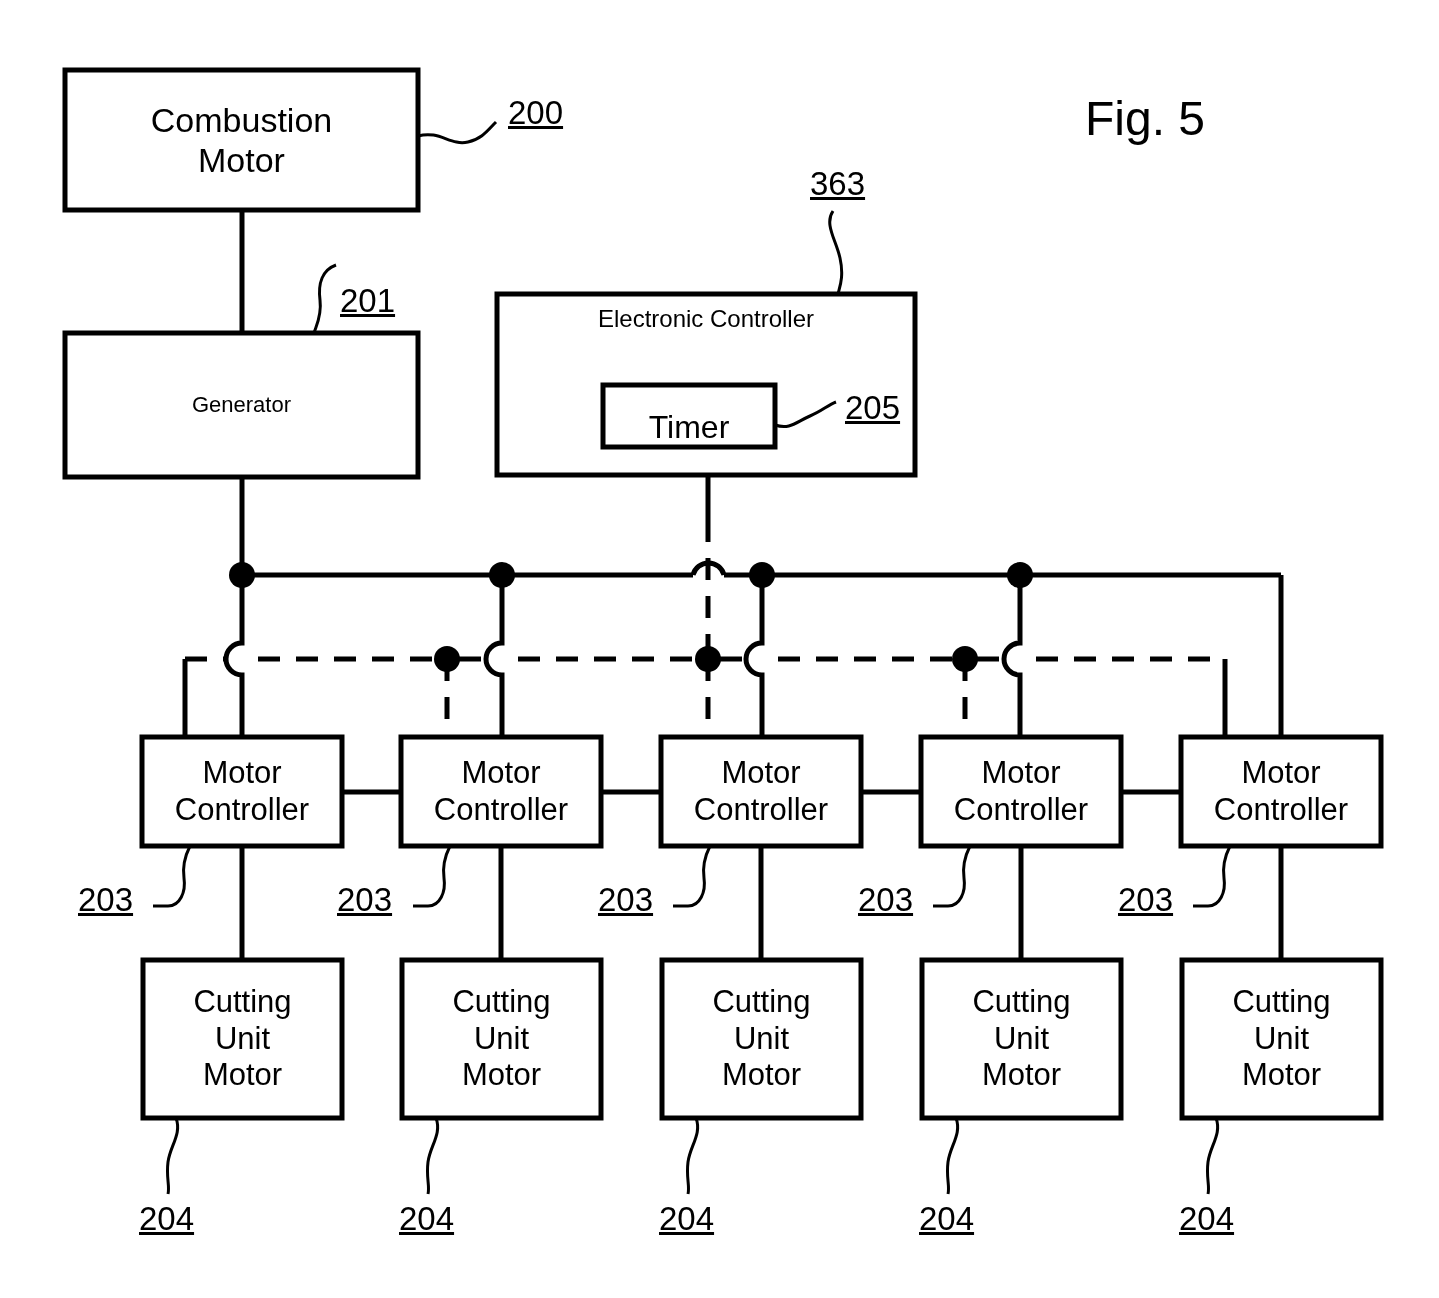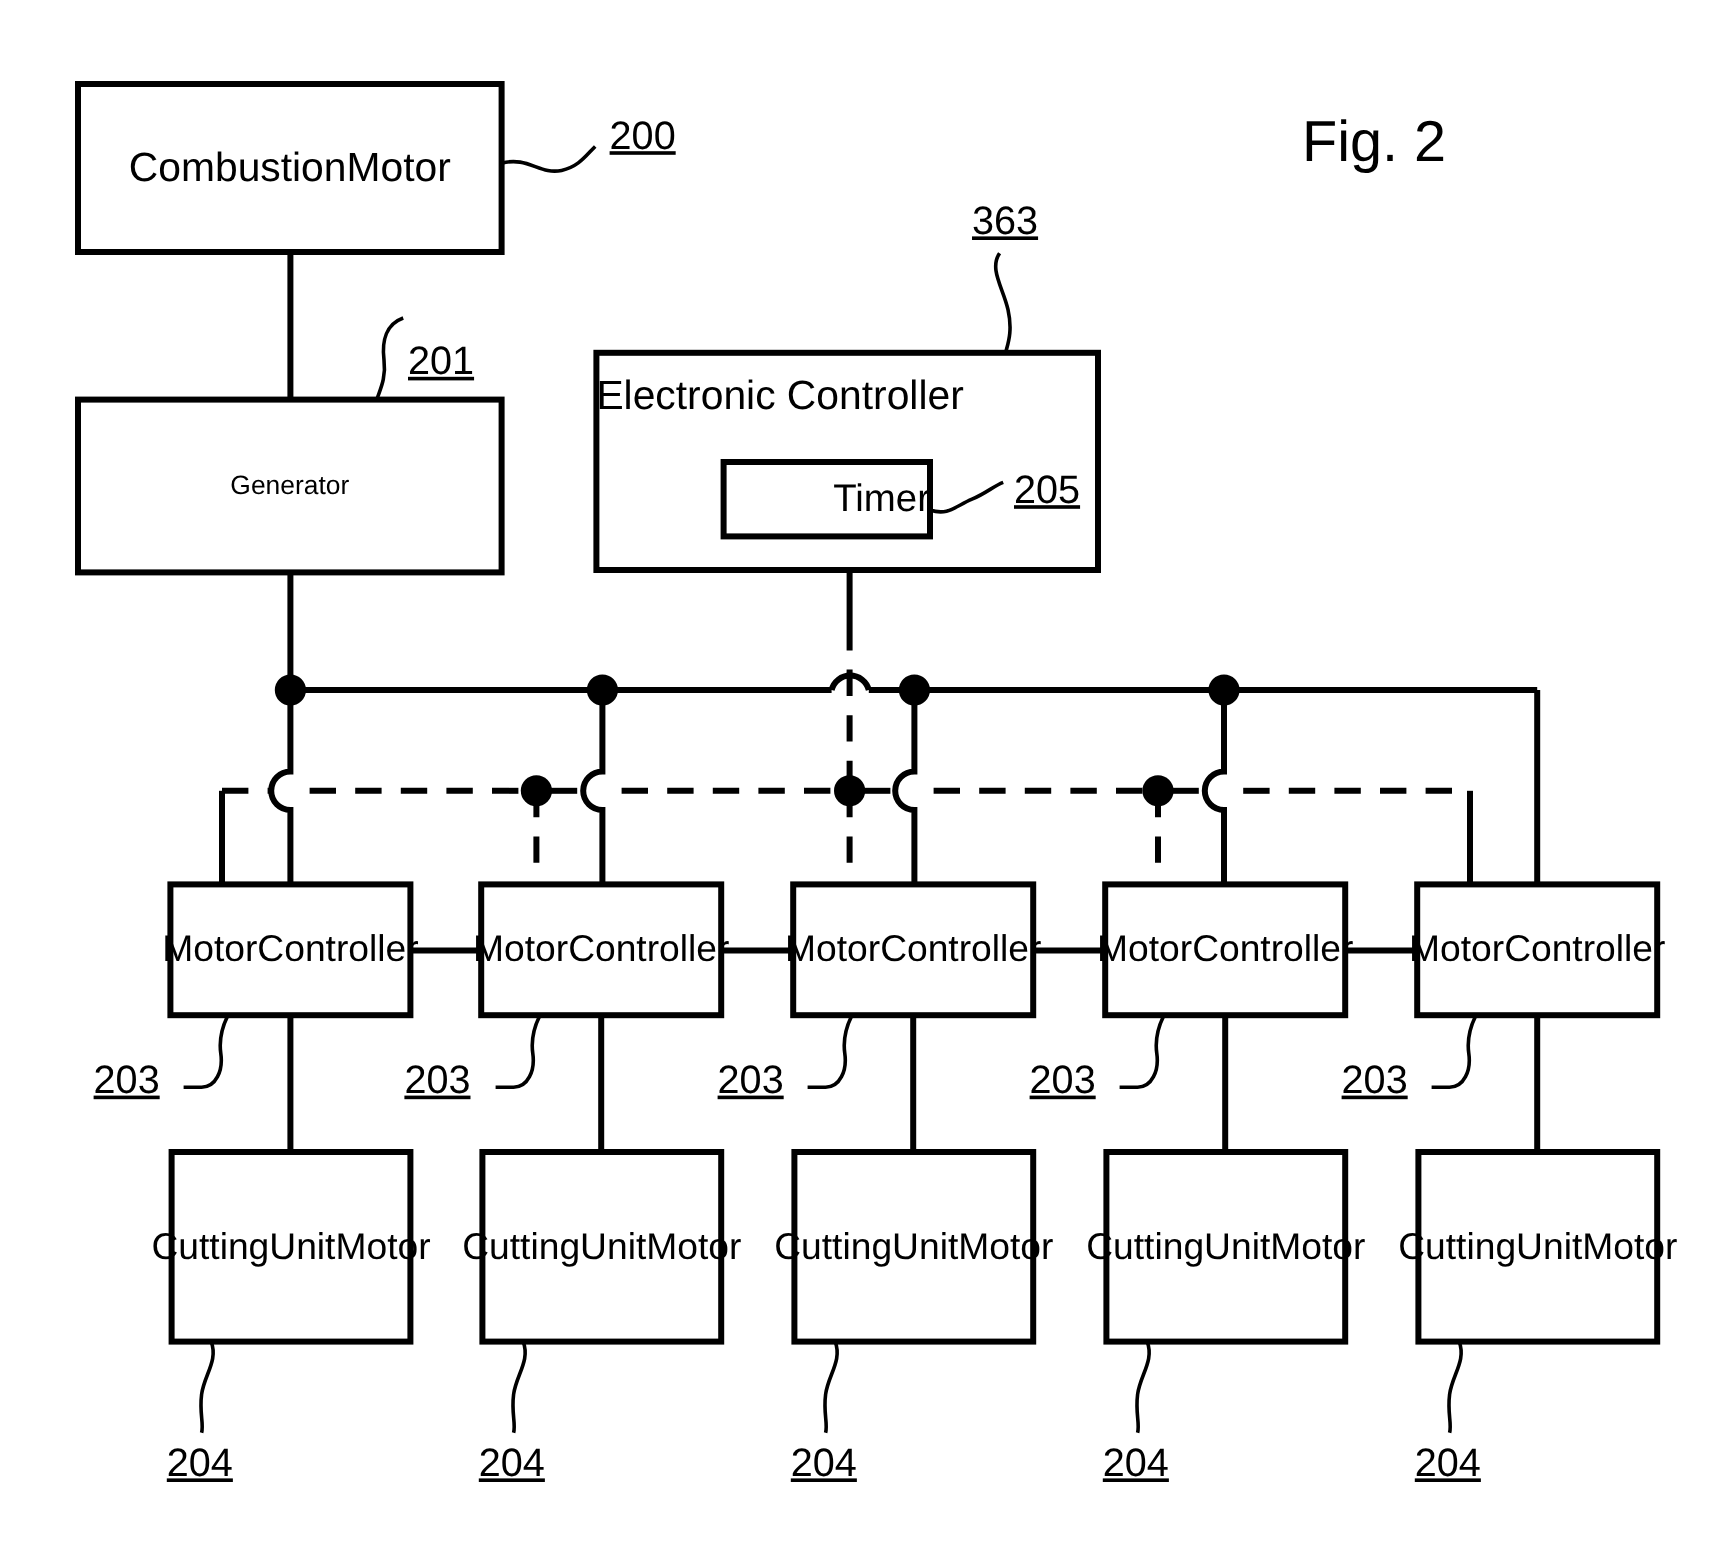--- a/index.html
+++ b/index.html
@@ -9,21 +9,21 @@
     font-family:"Liberation Sans", sans-serif;
     color:#000000;
     overflow:hidden;
     position:relative;
   }
   #stage{position:absolute;left:0;top:0;width:1439px;height:1298px;}
   svg#diagram{position:absolute;left:0;top:0;width:1439px;height:1298px;}
   .box-label{
     position:absolute;
     display:flex;
-    flex-direction:row;
+    flex-direction:column;
     align-items:center;
     justify-content:center;
     text-align:center;
     font-family:"Liberation Sans", sans-serif;
     line-height:1.18;
     white-space:nowrap;
     pointer-events:none;
   }
   .ref{
     position:absolute;
@@ -142,32 +142,32 @@
         <circle cx="762" cy="575" r="13"></circle>
         <circle cx="1020" cy="575" r="13"></circle>
 
         <circle cx="447" cy="659" r="13"></circle>
         <circle cx="708" cy="659" r="13"></circle>
         <circle cx="965" cy="659" r="13"></circle>
       </g>
     </g>
   </svg>
 
-  <div class="figtitle" style="left:1085px;top:95px;">Fig. 2</div>
+  <div class="figtitle" style="left:1085px;top:95px;">Fig. 5</div>
 
   <div class="box-label" style="left:65px;top:70px;width:353px;height:140px;font-size:34px;">
     <span>Combustion</span>
     <span>Motor</span>
   </div>
 
   <div class="box-label" style="left:65px;top:333px;width:353px;height:144px;font-size:22px;">
     <span>Generator</span>
   </div>
 
-  <div class="box-label" style="left:497px;top:305px;width:418px;height:50px;font-size:34px;justify-content:flex-start;">
+  <div class="box-label" style="left:497px;top:305px;width:418px;height:50px;font-size:24px;justify-content:flex-start;">
     <span>Electronic Controller</span>
   </div>
 
   <div class="box-label" style="left:603px;top:385px;width:172px;height:62px;font-size:32px;justify-content:flex-end;">
     <span>Timer</span>
   </div>
 
   <div class="box-label" style="left:142px;top:737px;width:200px;height:109px;font-size:31px;">
     <span>Motor</span>
     <span>Controller</span>

